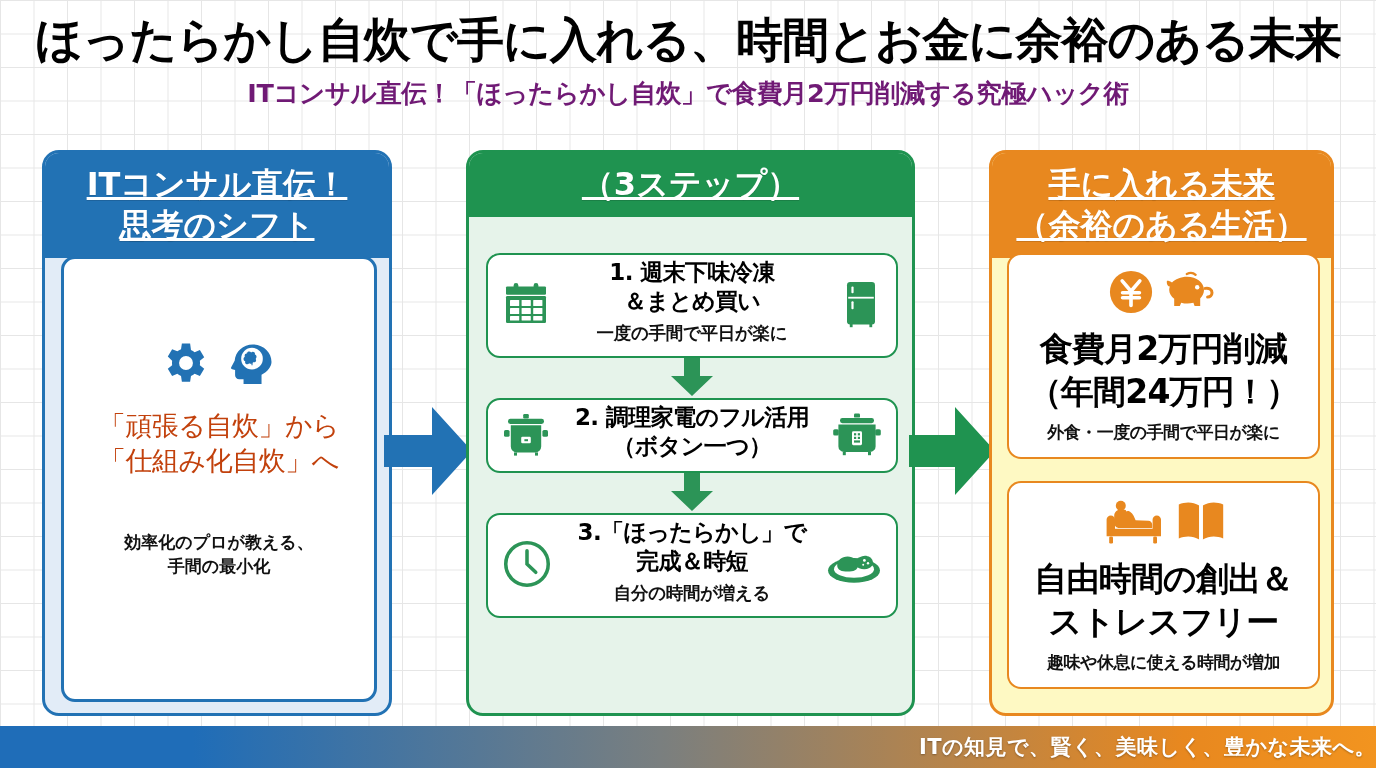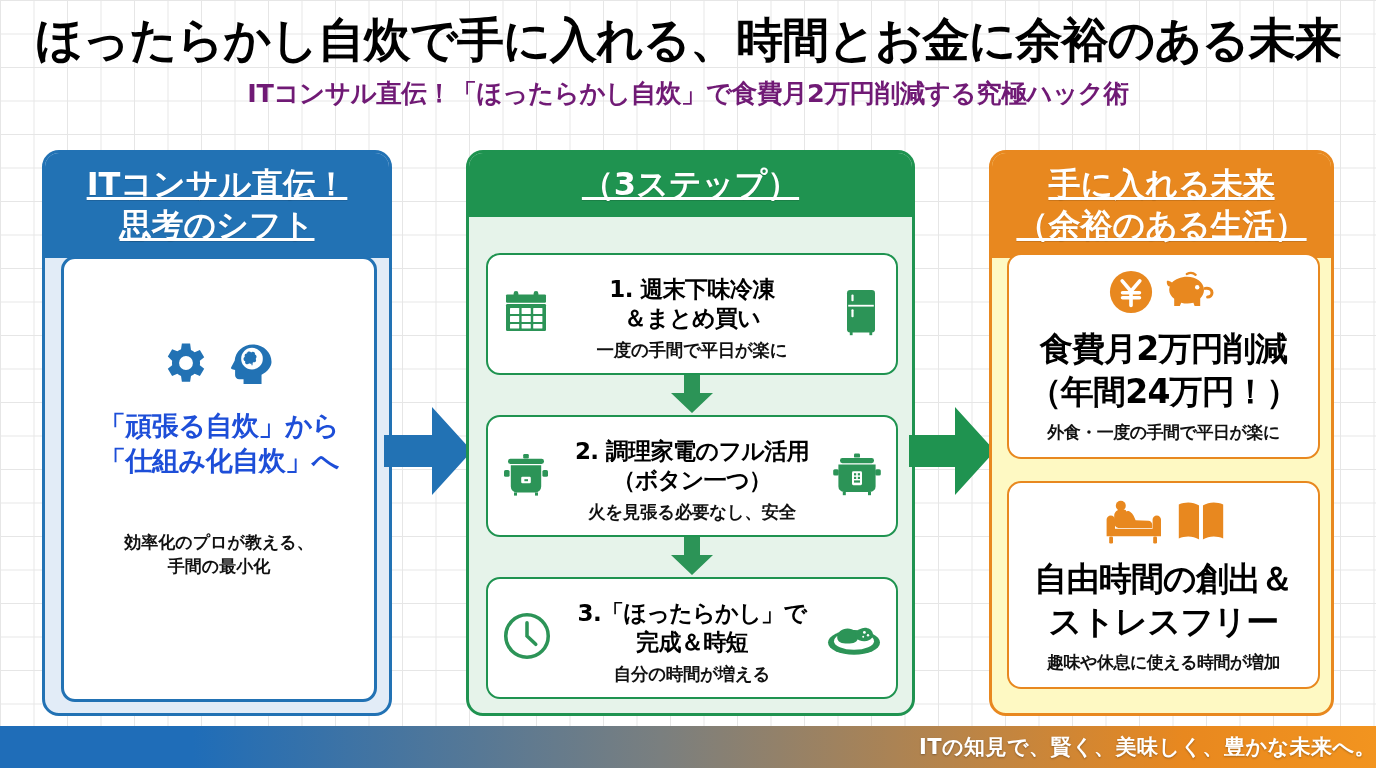--- a/index.html
+++ b/index.html
@@ -44,36 +44,36 @@
     border: 3px solid #2272b4; background: #e2ecf7; }
   #panel-left .panel-head { background: #2272b4; }
   .left-inner {
     position: absolute; left: 16px; top: 103px; width: 316px; height: 446px;
     background: #fff; border: 3px solid #2272b4; border-radius: 14px;
     display: flex; flex-direction: column; align-items: center; justify-content: flex-start;
     padding-top: 78px;
   }
   .left-icons { display: flex; gap: 14px; align-items: center; margin-bottom: 16px; }
   .left-head-text {
-    font-size: 27px; font-weight: 700; color: #1d4ed8; text-align: center;
+    font-size: 27px; font-weight: 400; color: #c2410c; text-align: center;
     line-height: 1.28; letter-spacing: -0.5px;
   }
   .left-sub-text {
     font-size: 17px; font-weight: 700; color: #111; text-align: center;
     line-height: 1.42; margin-top: 52px;
   }
 
   
   #panel-mid { left: 466px; top: 150px; width: 449px; height: 566px;
     border: 3px solid #1f9350; background: #e6f3ea; }
   #panel-mid .panel-head { background: #1f9350; }
   .steps { position: absolute; left: 17px; top: 100px; width: 412px; }
   .step-card {
     background: #fff; border: 2.5px solid #1f9350; border-radius: 14px;
-    padding: 20px 8px 11px; position: relative;
+    padding: 3px 8px 11px; position: relative;
     display: flex; align-items: center; justify-content: center;
   }
   .step-icon-l { position: absolute; left: 14px; top: 50%; transform: translateY(-50%); }
   .step-icon-r { position: absolute; right: 14px; top: 50%; transform: translateY(-50%); }
   .step-text { text-align: center; width: 270px; }
   .step-title { font-size: 23px; font-weight: 700; color: #000; line-height: 1.24; letter-spacing: -0.6px; }
   .step-sub { font-size: 17.5px; font-weight: 700; color: #111; margin-top: 6px; letter-spacing: -0.3px; }
   .down-arrow { width: 100%; display: flex; justify-content: center; }
 
   
@@ -214,21 +214,20 @@
           <rect x="11.2" y="13.6" width="1.8" height="1" fill="#2c9457"></rect>
           <rect x="6" y="20.2" width="1.5" height="1.6"></rect>
           <rect x="16.5" y="20.2" width="1.5" height="1.6"></rect>
         </svg>
       </span>
       <div class="step-text">
         <div class="step-title">
           <div>2. 調理家電のフル活用</div>
           <div>（ボタン一つ）</div>
         </div>
-        <div class="step-sub">火を見張る必要なし、安全</div>
       </div>
       <span class="step-icon-r">
         <svg width="50" height="44" viewBox="0 0 25 22" fill="#2c9457">
           <rect x="11" y="0.8" width="3" height="2" rx=".6"></rect>
           <rect x="4" y="3" width="17" height="2.6" rx="1.2"></rect>
           <path d="M3.2 6.2h18.6v11a2.8 2.8 0 01-2.8 2.8H6a2.8 2.8 0 01-2.8-2.8v-11z"></path>
           <rect x="0.6" y="8.6" width="2.8" height="3.2" rx=".8"></rect>
           <rect x="21.6" y="8.6" width="2.8" height="3.2" rx=".8"></rect>
           <rect x="10" y="9.6" width="5" height="7" rx=".7" fill="#fff"></rect>
           <g fill="#2c9457">

